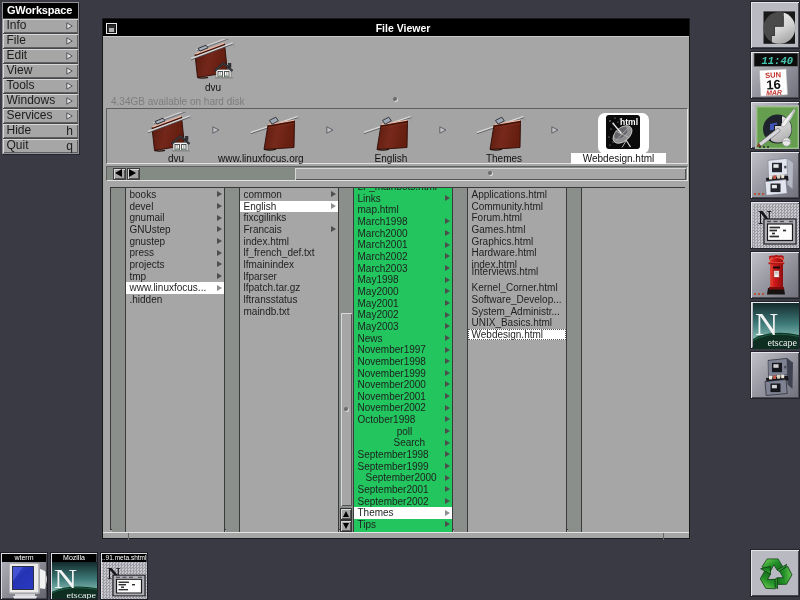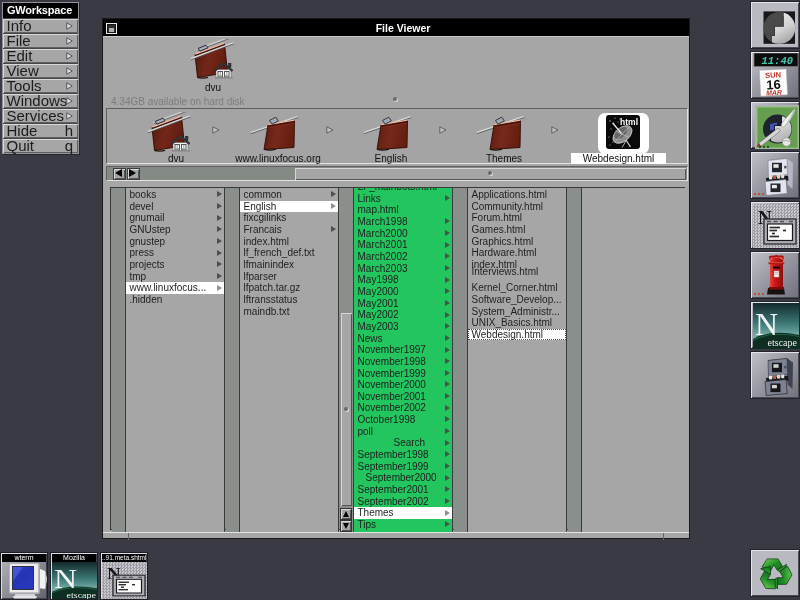--- a/index.html
+++ b/index.html
@@ -1,20 +1,20 @@
 <!DOCTYPE html>
 <html><head><meta charset="utf-8"><title>desktop</title>
 <style>
 *{margin:0;padding:0;box-sizing:border-box}
 html,body{width:800px;height:600px;overflow:hidden}
 body{background:#3a3a45;font-family:"Liberation Sans",sans-serif;position:relative}
 .abs{position:absolute}
 .menu{left:2px;top:2px;width:77px;position:absolute;background:#46464c;border:1px solid #93939b;box-shadow:1px 1px 0 rgba(0,0,0,0.35)}
 .mtitle{height:15px;background:#000;color:#fff;font-size:11px;font-weight:bold;line-height:15px;padding-left:4px;letter-spacing:-0.2px}
-.mitem{height:14px;background:#a6a6a6;box-shadow:inset 1px 1px 0 #d8d8d8, inset -1px -1px 0 #5f5f5f;color:#1c1c1c;font-size:15px;line-height:13.5px;padding-left:3.5px;position:relative;margin-top:1px}
+.mitem{height:14px;background:#a6a6a6;box-shadow:inset 1px 1px 0 #d8d8d8, inset -1px -1px 0 #5f5f5f;color:#1c1c1c;font-size:12px;line-height:13.5px;padding-left:3.5px;position:relative;margin-top:1px}
 .mkey{position:absolute;right:5px;top:0;line-height:14px}
 .win{position:absolute;left:102px;top:18px;width:588px;height:521px;background:#a6a6a6;border:1px solid #181818;box-shadow:0 0 0 1px #3c3c46}
 .tbar{position:absolute;left:0;top:0;width:100%;height:18px;background:#000;color:#fff;
  font-size:10.5px;font-weight:bold;text-align:center;line-height:18px;border-bottom:1px solid #c8c8c8;padding-left:14px;box-sizing:border-box}
 .minib{position:absolute;left:3px;top:3.5px;width:11px;height:11px;background:#2e2e2e;border:1px solid #ececec;box-shadow:inset 0 0 0 1px #151515}
 .minib i{position:absolute;left:2px;top:4px;width:5px;height:4px;background:#b0b0b0;display:block}
 .sunken{border-top:1px solid #5f5f5f;border-left:1px solid #5f5f5f;border-bottom:1px solid #e2e2e2;border-right:1px solid #e2e2e2;background:#a2a2a2}
 .row{position:absolute;left:0;width:100%;height:11.65px;font-size:10px;line-height:11.6px;color:#1f1f1f;padding-left:4px;white-space:nowrap;overflow:hidden}
 .rowsel{background:#fff}
 .btn3d{position:absolute;background:#a6a6a6;box-shadow:inset 1px 1px 0 #dadada, inset -1px -1px 0 #565656;border:1px solid #3e3e3e}
@@ -152,21 +152,21 @@
   <line x1="1" y1="21.7" x2="48" y2="5.6" stroke="#4e4e54" stroke-width="0.8"></line>
   <path d="M47.6 4.6 Q49.4 5.9 48.8 9" fill="none" stroke="#9a9aa0" stroke-width="1.2"></path>
   <polygon points="18,13 44.5,8.5 44,35.5 14,37.5" fill="url(#fp3)" stroke="#2c0a04" stroke-width="0.9"></polygon>
   <path d="M14.2 37.4 Q20 38.9 26 37.2" fill="none" stroke="#23100a" stroke-width="1.2"></path>
   <line x1="18.2" y1="12.6" x2="44.5" y2="8.1" stroke="#e8b8a4" stroke-width="1.4"></line>
   <line x1="18.6" y1="14.2" x2="44.6" y2="9.8" stroke="#38100a" stroke-width="1.1"></line>
   <line x1="18.8" y1="15.5" x2="44.7" y2="11.2" stroke="#84301e" stroke-width="0.7"></line>
   <polygon points="19.5,8.4 25.8,5.2 28.3,8.9 22,12.2" fill="#9ea8b4" stroke="#2c2c34" stroke-width="0.9"></polygon>
 </svg>
     </div>
-    <div class="abs" style="left:115px;top:133.5px;width:120px;text-align:center;font-size:10px;color:#111">www.linuxfocus.org</div>
+    <div class="abs" style="left:115px;top:133.5px;width:120px;text-align:left;font-size:10px;color:#111">www.linuxfocus.org</div>
     <div class="abs" style="left:260px;top:93px">
       <svg width="56" height="40" viewBox="0 0 56 40" style="display:block">
   <defs>
    <linearGradient id="fp4" x1="0" y1="0" x2="1" y2="0.2">
     <stop offset="0" stop-color="#5a1b0e"></stop>
             <stop offset="0.5" stop-color="#77291b"></stop>
             <stop offset="1" stop-color="#651e0f"></stop>
    </linearGradient>
   </defs>
   <line x1="1" y1="20.6" x2="48" y2="4.5" stroke="#d6d6d6" stroke-width="1.7"></line>
@@ -332,21 +332,21 @@
     <div class="row" style="top:179.5px;">November1999</div>
     <div style="position:absolute;left:91.5px;top:181.8px;width:0;height:0;border-left:5px solid #4e4e4e;border-top:3.5px solid transparent;border-bottom:3.5px solid transparent"></div>
     <div class="row" style="top:191.14999999999998px;">November2000</div>
     <div style="position:absolute;left:91.5px;top:193.45px;width:0;height:0;border-left:5px solid #4e4e4e;border-top:3.5px solid transparent;border-bottom:3.5px solid transparent"></div>
     <div class="row" style="top:202.8px;">November2001</div>
     <div style="position:absolute;left:91.5px;top:205.10000000000002px;width:0;height:0;border-left:5px solid #4e4e4e;border-top:3.5px solid transparent;border-bottom:3.5px solid transparent"></div>
     <div class="row" style="top:214.45px;">November2002</div>
     <div style="position:absolute;left:91.5px;top:216.75px;width:0;height:0;border-left:5px solid #4e4e4e;border-top:3.5px solid transparent;border-bottom:3.5px solid transparent"></div>
     <div class="row" style="top:226.10000000000002px;">October1998</div>
     <div style="position:absolute;left:91.5px;top:228.40000000000003px;width:0;height:0;border-left:5px solid #4e4e4e;border-top:3.5px solid transparent;border-bottom:3.5px solid transparent"></div>
-    <div class="row" style="top:237.75px;">poll</div>
+    <div class="row" style="top:237.75px;text-align:center;">poll</div>
     <div style="position:absolute;left:91.5px;top:240.05px;width:0;height:0;border-left:5px solid #4e4e4e;border-top:3.5px solid transparent;border-bottom:3.5px solid transparent"></div>
     <div class="row" style="top:249.39999999999998px;padding-left:40px;">Search</div>
     <div style="position:absolute;left:91.5px;top:251.7px;width:0;height:0;border-left:5px solid #4e4e4e;border-top:3.5px solid transparent;border-bottom:3.5px solid transparent"></div>
     <div class="row" style="top:261.04999999999995px;">September1998</div>
     <div style="position:absolute;left:91.5px;top:263.34999999999997px;width:0;height:0;border-left:5px solid #4e4e4e;border-top:3.5px solid transparent;border-bottom:3.5px solid transparent"></div>
     <div class="row" style="top:272.70000000000005px;">September1999</div>
     <div style="position:absolute;left:91.5px;top:275.00000000000006px;width:0;height:0;border-left:5px solid #4e4e4e;border-top:3.5px solid transparent;border-bottom:3.5px solid transparent"></div>
     <div class="row" style="top:284.35px;padding-left:12px;">September2000</div>
     <div style="position:absolute;left:91.5px;top:286.65000000000003px;width:0;height:0;border-left:5px solid #4e4e4e;border-top:3.5px solid transparent;border-bottom:3.5px solid transparent"></div>
     <div class="row" style="top:296.0px;">September2001</div>

